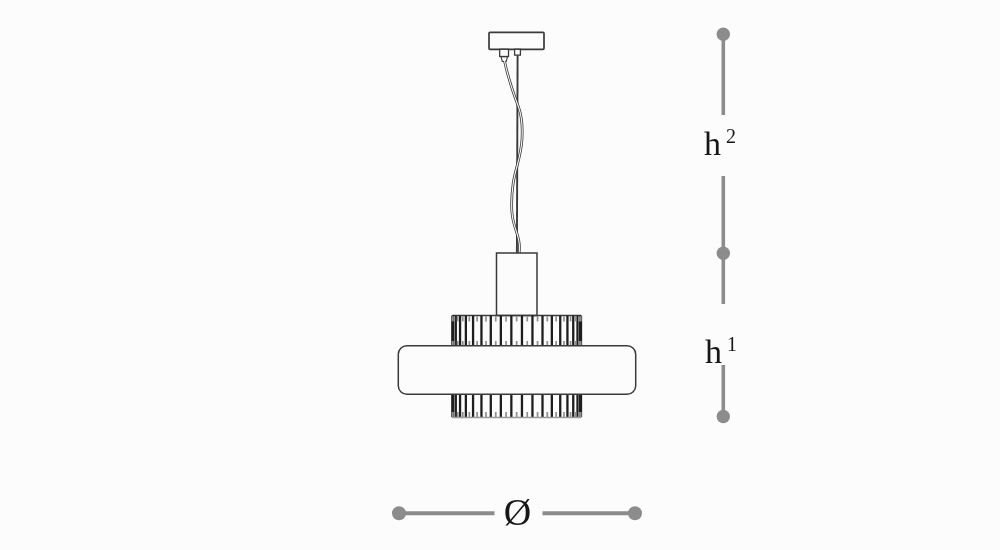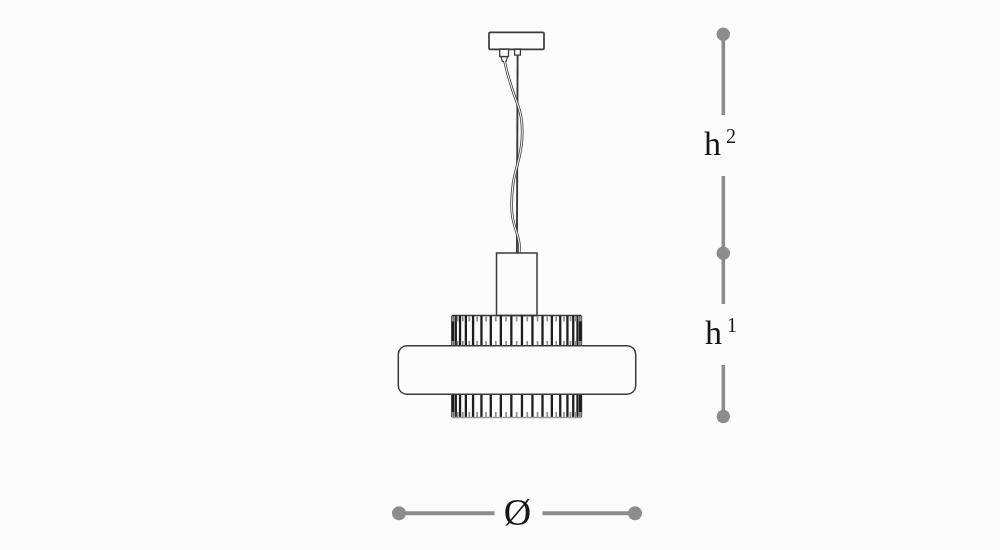--- a/index.html
+++ b/index.html
@@ -180,16 +180,16 @@
     <circle cx="723.3" cy="416.5" r="6.7" class="dim-dot"></circle>
 
     <line x1="399" y1="513.3" x2="494.5" y2="513.3" class="dim" stroke-width="4"></line>
     <line x1="542.5" y1="513.3" x2="635" y2="513.3" class="dim" stroke-width="4"></line>
     <circle cx="399" cy="513.3" r="7" class="dim-dot"></circle>
     <circle cx="635" cy="513.3" r="7" class="dim-dot"></circle>
   </svg>
 
   <div class="dim-label h-label" style="left:720px;top:144px;"><span>h</span><span class="sup">2</span></div>
 
-  <div class="dim-label h-label" style="left:721px;top:333px;"><span>h</span><span class="sup">1</span></div>
+  <div class="dim-label h-label" style="left:721px;top:352px;"><span>h</span><span class="sup">1</span></div>
 
   <div class="dim-label dia-label" style="left:517.5px;top:512px;"><span>Ø</span></div>
 </div>
 
 </body></html>

